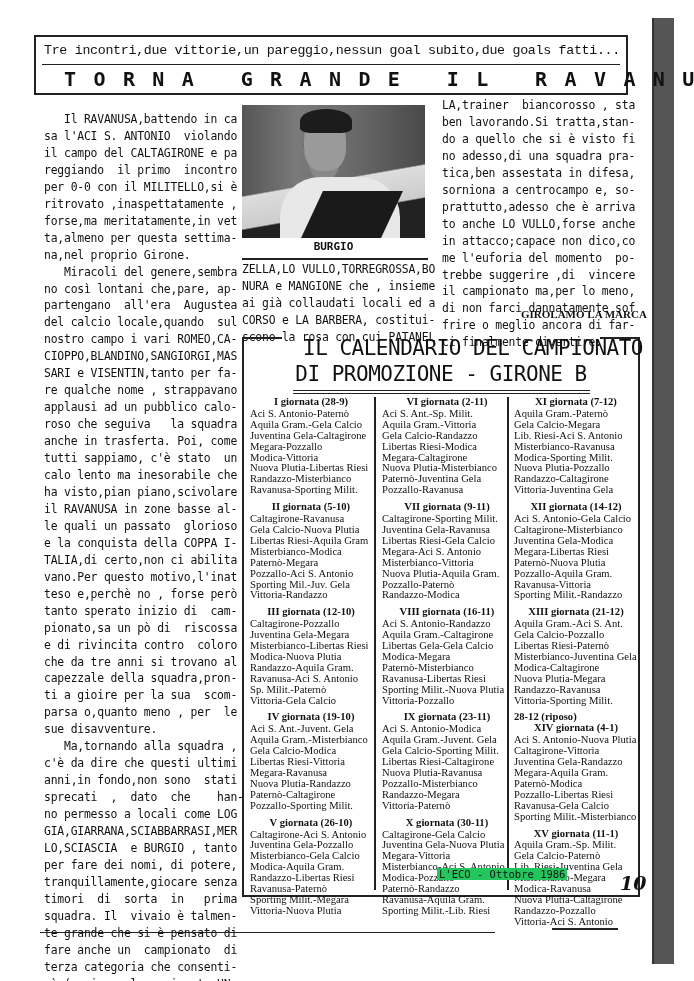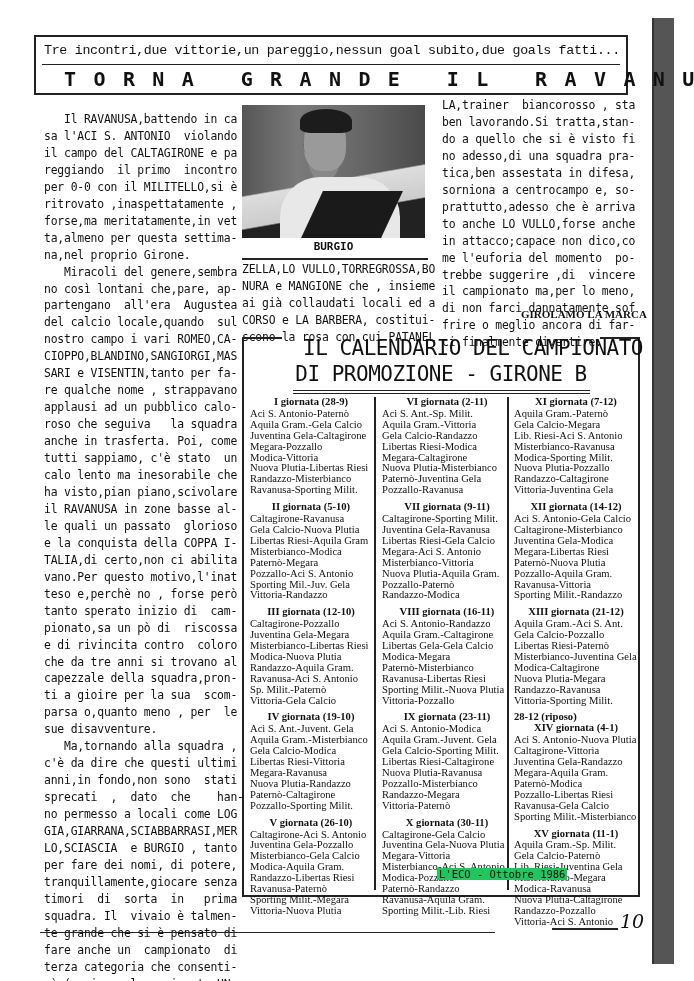--- a/index.html
+++ b/index.html
@@ -36,21 +36,21 @@
   .cal-c2 { left:382px; width:130px; }
   .cal-c3 { left:514px; width:124px; }
   .vsep { position:absolute; top:397px; border-left:2px solid #222; height:493px; }
   .round { margin-bottom:6px; }
   .round-title { font-weight:bold; text-align:center; margin-bottom:1px; }
   .round-note { font-weight:bold; text-align:left; }
   .match { white-space:nowrap; }
   .footer-rule-l { position:absolute; left:40px; top:932px; width:455px; border-top:1.5px solid #222; }
   .footer-text { position:absolute; left:437px; top:868px; font-family:"DejaVu Sans Mono", monospace; font-size:10.5px; background:#22c55e; padding:0 2px; }
   .footer-rule-r { position:absolute; left:552px; top:928px; width:66px; border-top:2.5px solid #222; }
-  .page-num { position:absolute; left:620px; top:910px; font-family:"DejaVu Serif", serif; font-weight:normal; font-style:italic; font-size:19px; }
+  .page-num { position:absolute; left:620px; top:872px; font-family:"DejaVu Serif", serif; font-weight:bold; font-style:italic; font-size:19px; }
 </style>
 </head>
 <body>
 
 <div class="spine"></div>
 
 <div class="headline-box">
   <div class="kicker">Tre incontri,due vittorie,un pareggio,nessun goal subito,due goals fatti...</div>
   <div class="kicker-rule"></div>
   <div class="title">TORNA GRANDE IL RAVANUSA!</div>

